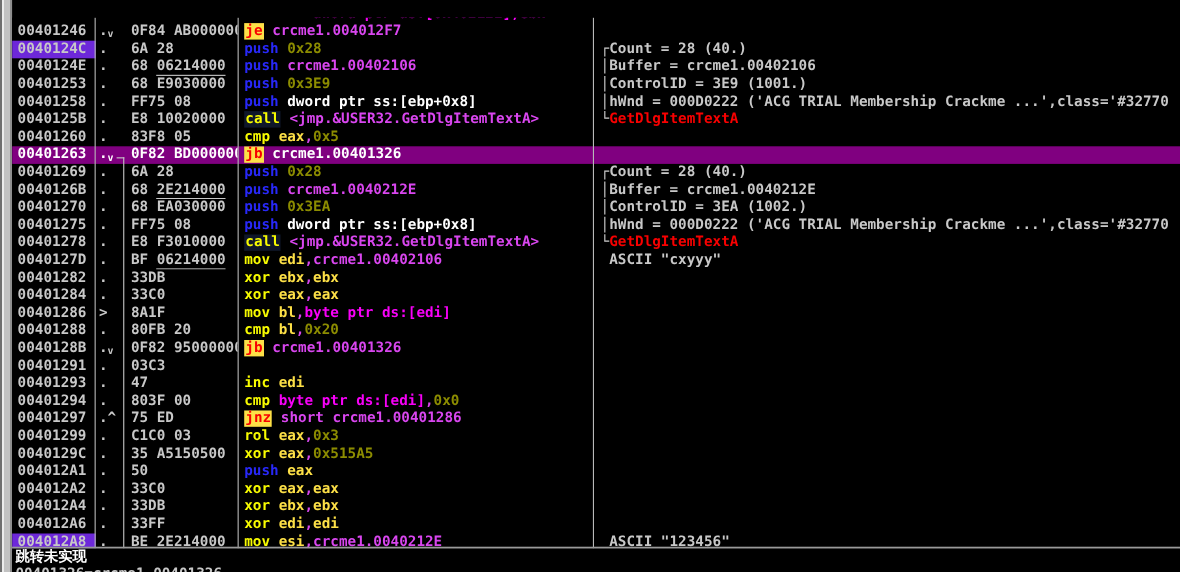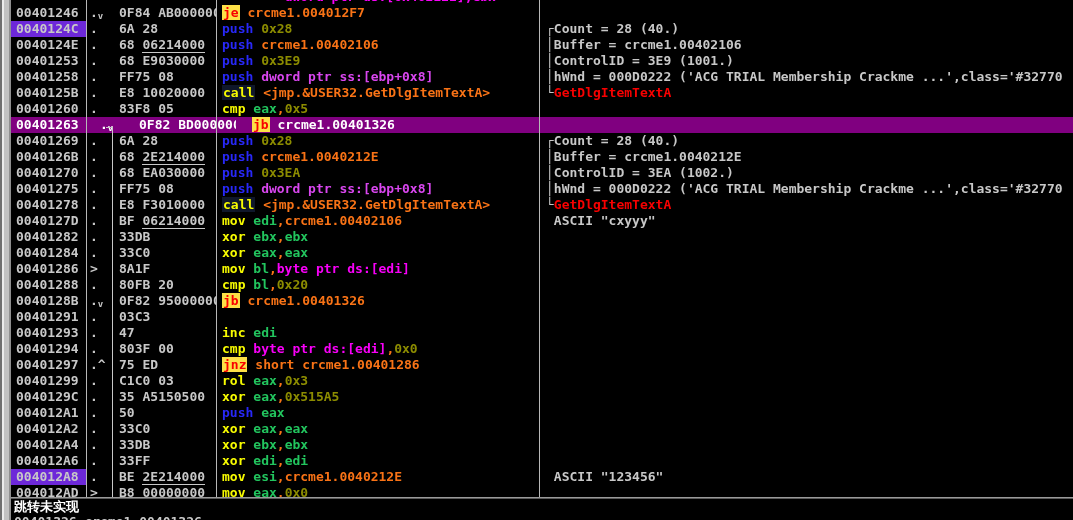--- a/index.html
+++ b/index.html
@@ -1,35 +1,35 @@
 <!DOCTYPE html>
 <html><head>
 <meta charset="utf-8">
 <style>
   html,body{margin:0;padding:0;background:#000;}
   .screen{position:relative;width:1073px;height:520px;background:#000;overflow:hidden;
           font-family:"DejaVu Sans Mono",monospace;font-size:13px;font-weight:bold;}
   .vscroll{position:absolute;left:0;top:0;width:11px;height:520px;
            background:linear-gradient(90deg,#6f6f6f 0 2px,#ececec 2px 4px,#c2c2c2 4px 9px,#8f8f8f 9px 11px);}
-  .pane{position:absolute;left:11px;top:0;width:1062px;height:497px;overflow:hidden;background:#000;}
+  .pane{position:absolute;left:11px;top:16px;width:1062px;height:497px;overflow:hidden;background:#000;}
   .row{display:flex;height:16px;line-height:16px;white-space:pre;color:#c8c8c8;}
-  .row.sel{background:#800080;color:#fff;gap:10px;}
+  .row.sel{background:#800080;color:#fff;}
   .row.sel .wht,.row.sel .sil{color:#fff;}
   .ptop{height:5px;overflow:hidden;}
   .ptop .inner{margin-top:-11px;}
   .col{flex:none;overflow:hidden;box-sizing:border-box;}
   .c-addr{width:76px;padding-left:5px;}
   .c-addr.bp{background:#6d28d9;}
   .c-flags{width:30px;padding-left:3px;}
   .c-hex{width:99px;padding-left:2px;}
   .c-dis{width:323px;padding-left:6px;}
   .c-cmt{flex:1 1 auto;padding-left:7px;}
   .fv{font-size:9px;vertical-align:-2px;}
-  .sil{color:#c8c8c8;} .wht{color:#f97316;} .blu{color:#2828f8;} .yel{color:#f8fc00;}
-  .grn{color:#22c55e;} .imm{color:#8c8c00;} .cyn{color:#d946ef;} .mag{color:#f800f8;}
+  .sil{color:#c8c8c8;} .wht{color:#d946ef;} .blu{color:#2828f8;} .yel{color:#f8fc00;}
+  .grn{color:#fde047;} .imm{color:#8c8c00;} .cyn{color:#ffffff;} .mag{color:#f800f8;}
   .red{color:#f80000;}
   .bj{background:#fde047;color:#f80000;padding:0 1px;}
   .bc{background:#0f172a;color:#f8fc00;padding:0 1px;}
   .u{border-bottom:1px solid #c8c8c8;}
   .ut{border-top:1px solid #14b8a6;}
   .vdiv{position:absolute;top:0;height:497px;width:1px;background:#b8b8b8;}
   .jline{position:absolute;background:#c8c8c8;}
   .hdiv{position:absolute;left:11px;right:0;top:497px;height:2px;
         background:linear-gradient(180deg,#9a9a9a 0 1px,#5a5a5a 1px 2px);}
   .infopane{position:absolute;left:11px;right:0;top:499px;bottom:0;overflow:hidden;background:#000;}

